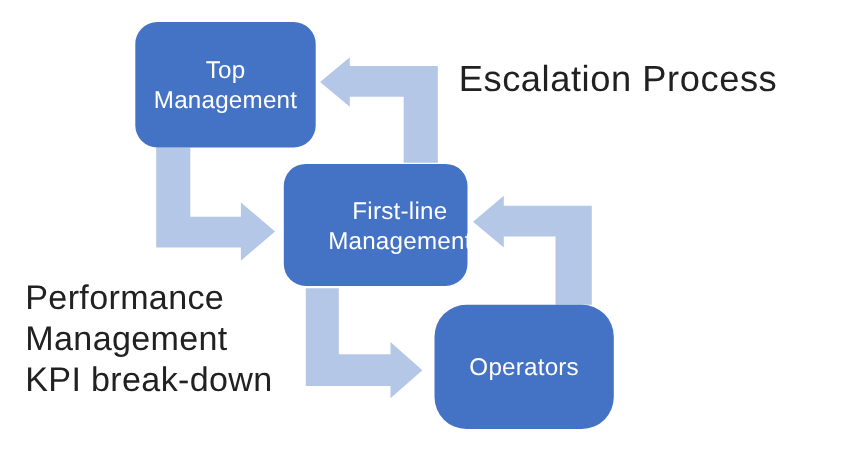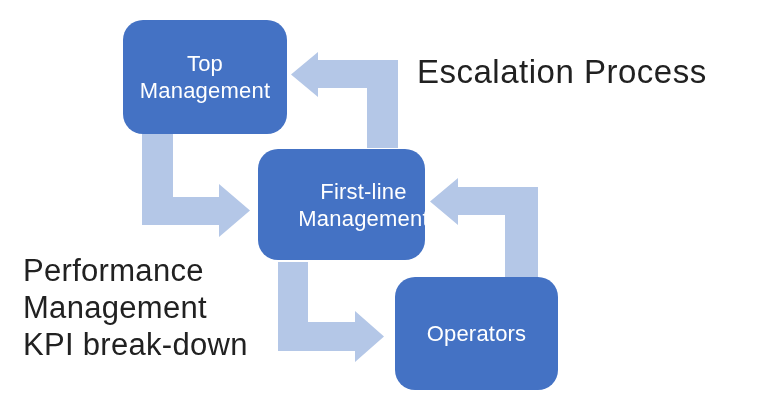--- a/index.html
+++ b/index.html
@@ -39,21 +39,21 @@
     flex-direction: column;
     align-items: center;
     justify-content: center;
     text-align: center;
     font-size: 22px;
     line-height: 27px;
     letter-spacing: 0.2px;
   }
   .node-top { left: 123px; top: 20px; width: 164px; height: 114px; }
   .node-firstline { left: 258px; top: 149px; width: 167px; height: 111px; padding-left: 44px; }
-  .node-operators { left: 395px; top: 277px; width: 163px; height: 113px; }
+  .node-operators { left: 395px; top: 277px; width: 163px; height: 113px; border-radius: 29px; }
   .annotation {
     position: absolute;
     z-index: 2;
     color: var(--annotation-text);
     white-space: nowrap;
   }
   .annotation-escalation {
     left: 417px; top: 50px;
     font-size: 33px;
     line-height: 44px;

